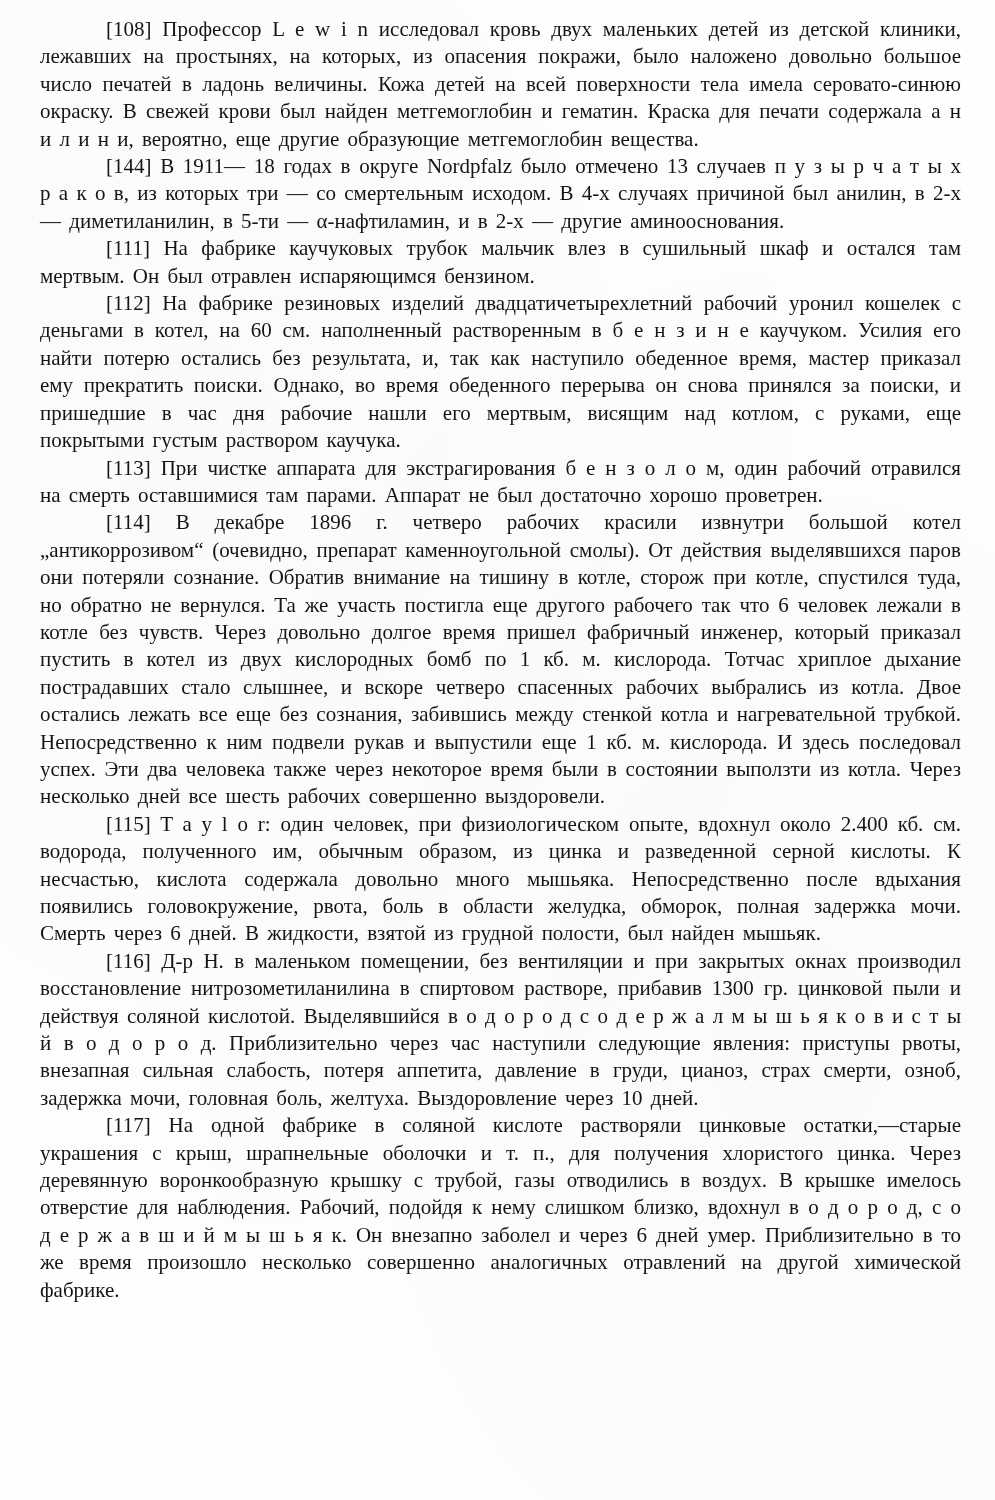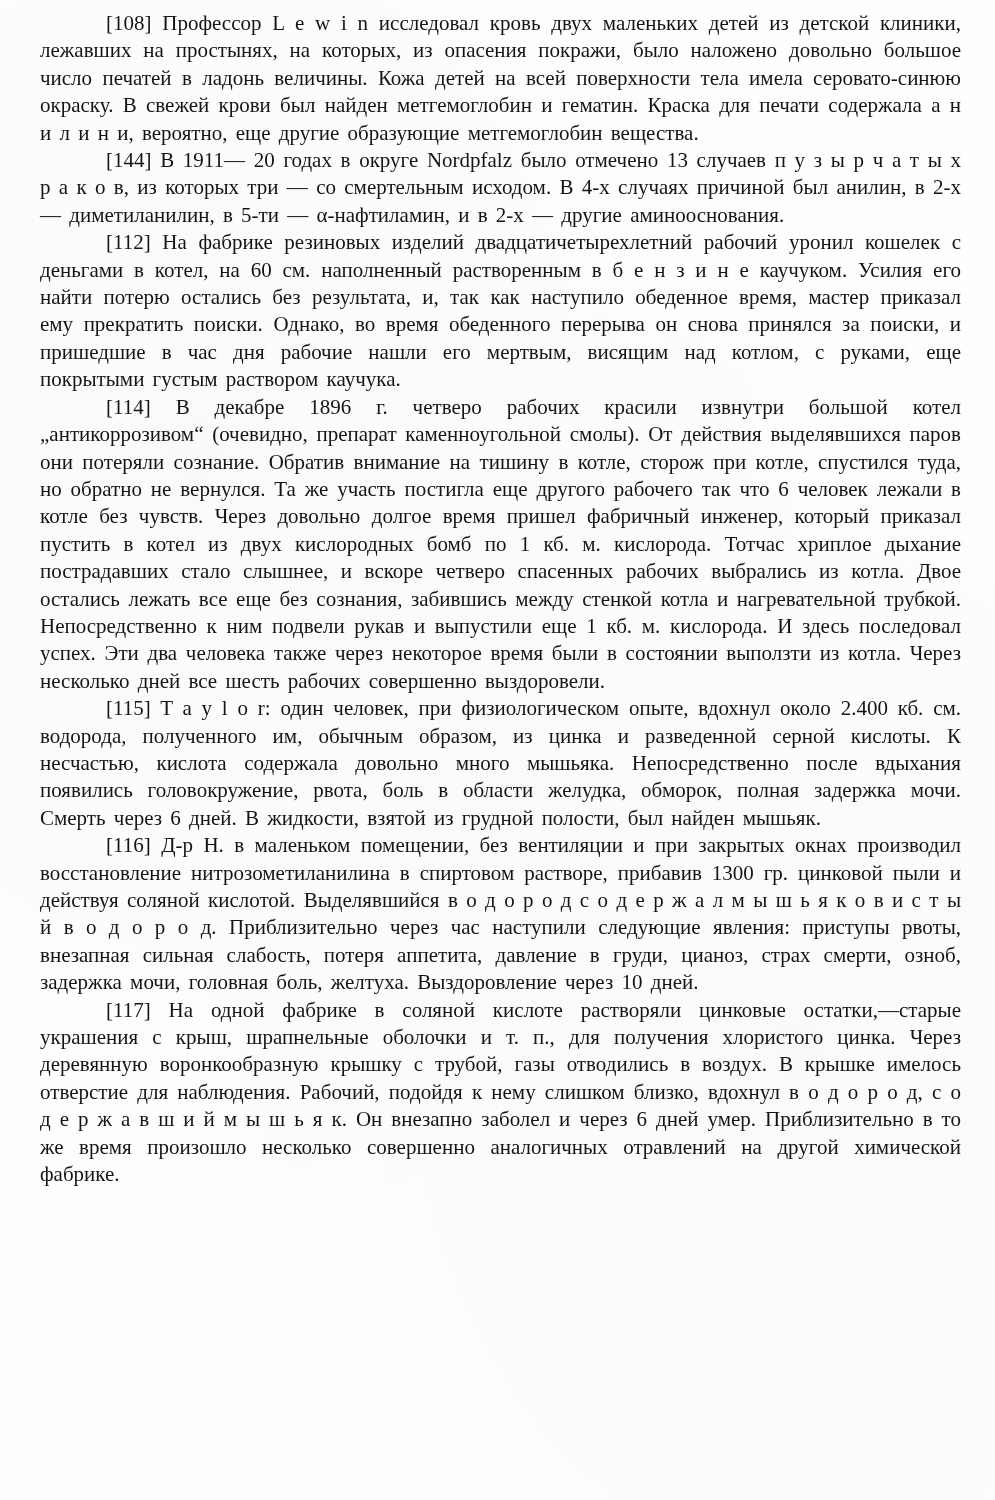--- a/index.html
+++ b/index.html
@@ -9,21 +9,21 @@
   }
   body {
     width: 995px;
     height: 1500px;
     overflow: hidden;
   }
   .page {
     box-sizing: border-box;
     width: 995px;
     height: 1500px;
-    padding: 10px 34px 10px 40px;
+    padding: 16px 34px 10px 40px;
     background: #fefefe;
     color: #141414;
     font-family: "Liberation Serif", "DejaVu Serif", serif;
     font-size: 21px;
     line-height: 27.4px;
     text-align: justify;
     word-spacing: 3px;
     
     background-image: radial-gradient(ellipse at 20% 30%, rgba(0,0,0,0.015), transparent 60%),
                       radial-gradient(ellipse at 80% 70%, rgba(0,0,0,0.015), transparent 60%);
@@ -35,19 +35,21 @@
   }
   .pnum {
     white-space: nowrap;
   }
 </style>
 </head>
 <body>
 
 <div class="page">
   <p class="para"><span class="pnum">[108]</span> <span>Профессор L e w i n исследовал кровь двух маленьких детей из детской клиники, лежавших на простынях, на которых, из опасения покражи, было наложено довольно большое число печатей в ладонь величины. Кожа детей на всей поверхности тела имела серовато-синюю окраску. В свежей крови был найден метгемоглобин и гематин. Краска для печати содержала а н и л и н и, вероятно, еще другие образующие метгемоглобин вещества.</span></p>
-  <p class="para"><span class="pnum">[144]</span> <span>В 1911— 20 годах в округе Nordpfalz было отмечено 13 случаев п у з ы р ч а т ы х  р а к о в, из которых три — со смертельным исходом. В 4-х случаях причиной был анилин, в 2-х — диметиланилин, в 5-ти — α-нафтиламин, и в 2-х — другие аминооснования.</span></p>
+  <p class="para"><span class="pnum">[144]</span> <span>В 1911— 18 годах в округе Nordpfalz было отмечено 13 случаев п у з ы р ч а т ы х  р а к о в, из которых три — со смертельным исходом. В 4-х случаях причиной был анилин, в 2-х — диметиланилин, в 5-ти — α-нафтиламин, и в 2-х — другие аминооснования.</span></p>
+  <p class="para"><span class="pnum">[111]</span> <span>На фабрике каучуковых трубок мальчик влез в сушильный шкаф и остался там мертвым. Он был отравлен испаряющимся бензином.</span></p>
   <p class="para"><span class="pnum">[112]</span> <span>На фабрике резиновых изделий двадцатичетырехлетний рабочий уронил кошелек с деньгами в котел, на 60 см. наполненный растворенным в б е н з и н е каучуком. Усилия его найти потерю остались без результата, и, так как наступило обеденное время, мастер приказал ему прекратить поиски. Однако, во время обеденного перерыва он снова принялся за поиски, и пришедшие в час дня рабочие нашли его мертвым, висящим над котлом, с руками, еще покрытыми густым раствором каучука.</span></p>
+  <p class="para"><span class="pnum">[113]</span> <span>При чистке аппарата для экстрагирования б е н з о л о м, один рабочий отравился на смерть оставшимися там парами. Аппарат не был достаточно хорошо проветрен.</span></p>
   <p class="para"><span class="pnum">[114]</span> <span>В декабре 1896 г. четверо рабочих красили извнутри большой котел „антикоррозивом“ (очевидно, препарат каменноугольной смолы). От действия выделявшихся паров они потеряли сознание. Обратив внимание на тишину в котле, сторож при котле, спустился туда, но обратно не вернулся. Та же участь постигла еще другого рабочего так что 6 человек лежали в котле без чувств. Через довольно долгое время пришел фабричный инженер, который приказал пустить в котел из двух кислородных бомб по 1 кб. м. кислорода. Тотчас хриплое дыхание пострадавших стало слышнее, и вскоре четверо спасенных рабочих выбрались из котла. Двое остались лежать все еще без сознания, забившись между стенкой котла и нагревательной трубкой. Непосредственно к ним подвели рукав и выпустили еще 1 кб. м. кислорода. И здесь последовал успех. Эти два человека также через некоторое время были в состоянии выползти из котла. Через несколько дней все шесть рабочих совершенно выздоровели.</span></p>
   <p class="para"><span class="pnum">[115]</span> <span>T a y l o r: один человек, при физиологическом опыте, вдохнул около 2.400 кб. см. водорода, полученного им, обычным образом, из цинка и разведенной серной кислоты. К несчастью, кислота содержала довольно много мышьяка. Непосредственно после вдыхания появились головокружение, рвота, боль в области желудка, обморок, полная задержка мочи. Смерть через 6 дней. В жидкости, взятой из грудной полости, был найден мышьяк.</span></p>
   <p class="para"><span class="pnum">[116]</span> <span>Д-р Н. в маленьком помещении, без вентиляции и при закрытых окнах производил восстановление нитрозометиланилина в спиртовом растворе, прибавив 1300 гр. цинковой пыли и действуя соляной кислотой. Выделявшийся в о д о р о д  с о д е р ж а л  м ы ш ь я к о в и с т ы й  в о д о р о д. Приблизительно через час наступили следующие явления: приступы рвоты, внезапная сильная слабость, потеря аппетита, давление в груди, цианоз, страх смерти, озноб, задержка мочи, головная боль, желтуха. Выздоровление через 10 дней.</span></p>
   <p class="para"><span class="pnum">[117]</span> <span>На одной фабрике в соляной кислоте растворяли цинковые остатки,—старые украшения с крыш, шрапнельные оболочки и т. п., для получения хлористого цинка. Через деревянную воронкообразную крышку с трубой, газы отводились в воздух. В крышке имелось отверстие для наблюдения. Рабочий, подойдя к нему слишком близко, вдохнул в о д о р о д, с о д е р ж а в ш и й  м ы ш ь я к. Он внезапно заболел и через 6 дней умер. Приблизительно в то же время произошло несколько совершенно аналогичных отравлений на другой химической фабрике.</span></p>
 </div>
 
 </body></html>

